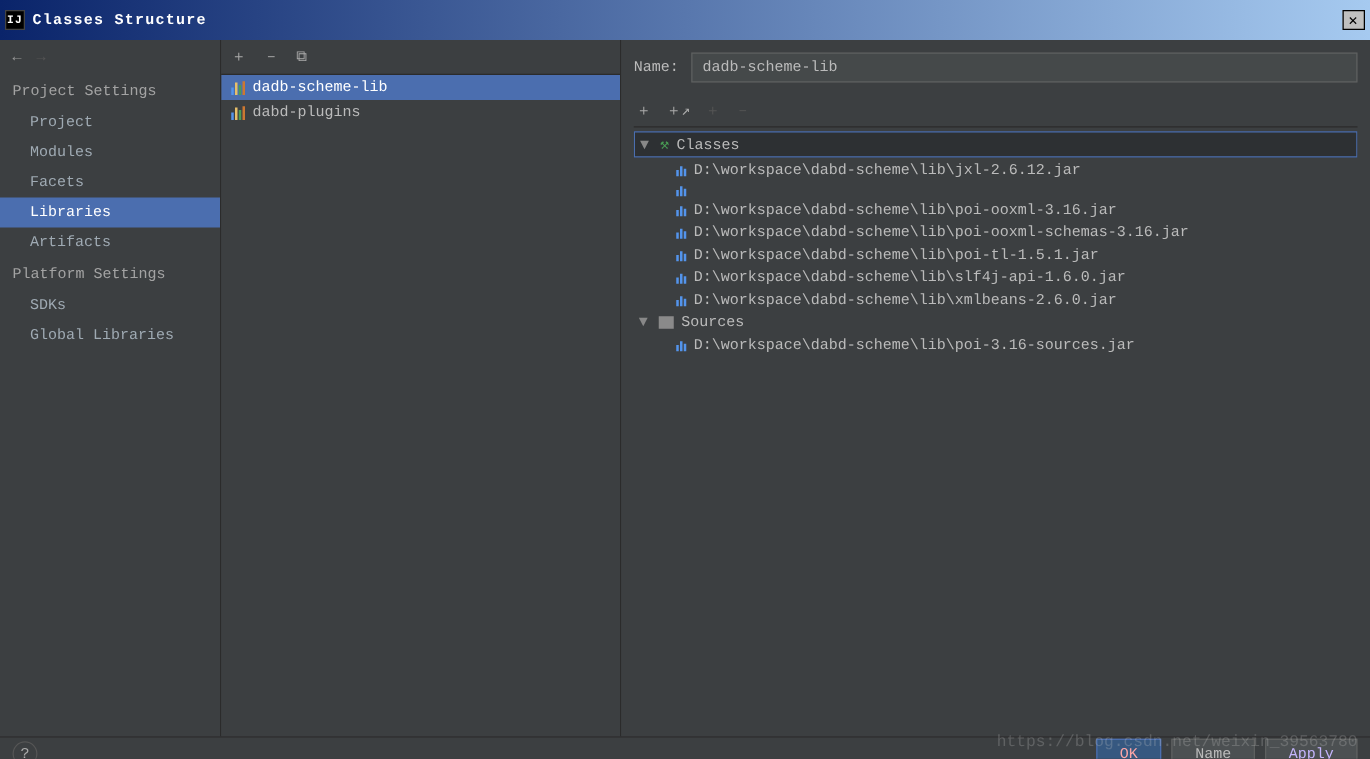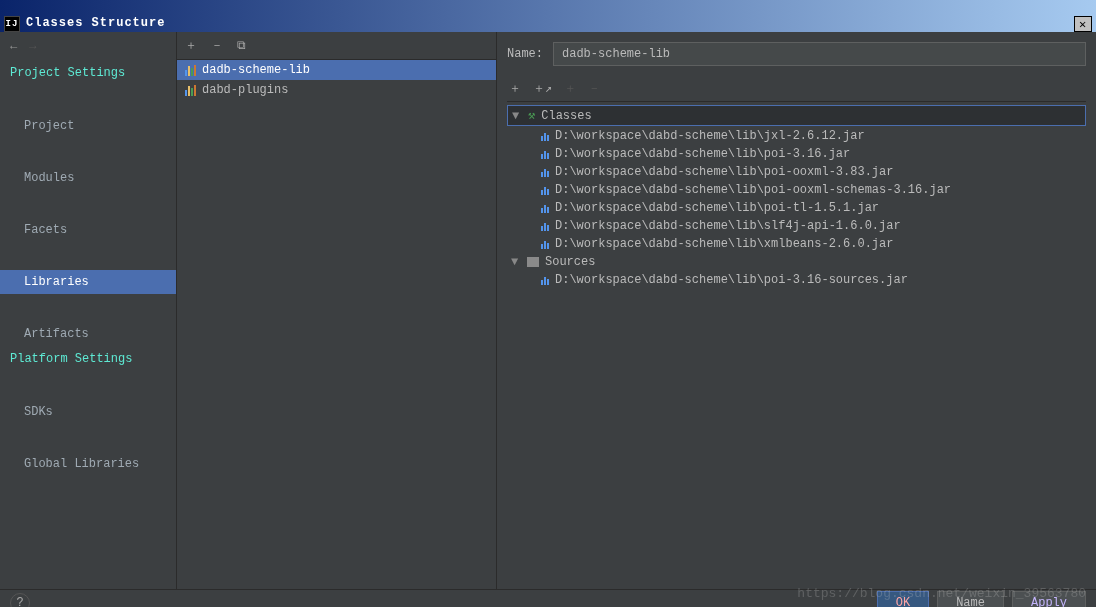--- a/index.html
+++ b/index.html
@@ -1,26 +1,26 @@
 <!DOCTYPE html>
 <html><head>
 <meta charset="utf-8">
 <style>
 * { margin: 0; padding: 0; box-sizing: border-box; font-family: "Consolas", "Courier New", monospace; font-size: 12px; }
 body { background: #3c3f41; color: #bbbbbb; width: 1096px; height: 607px; overflow: hidden; position: relative; }
-.titlebar { height: 24px; background: linear-gradient(to right, #0a246a 0%, #a6caf0 100%); color: #fff; display: flex; align-items: flex-start; padding: 16px 4px; font-weight: bold; letter-spacing: 1px; }
+.titlebar { height: 24px; background: linear-gradient(to right, #0a246a 0%, #a6caf0 100%); color: #fff; display: flex; align-items: center; padding: 16px 4px; font-weight: bold; letter-spacing: 1px; }
 .titlebar .logo { width: 16px; height: 16px; background: #000; border: 1px solid #444; margin-right: 6px; display: flex; align-items: center; justify-content: center; color: #fff; font-size: 9px; }
 .titlebar .spacer { flex: 1; }
 .titlebar .close { width: 18px; height: 16px; background: #c0c0c0; border: 1px solid #000; display: flex; align-items: center; justify-content: center; color: #000; font-weight: bold; cursor: pointer; }
 .main { display: flex; height: 557px; }
 .sidebar { width: 177px; background: #3c3f41; border-right: 1px solid #2b2b2b; display: flex; flex-direction: column; }
 .sidebar .navarrows { height: 28px; display: flex; align-items: center; padding: 0 10px; gap: 12px; color: #999; }
 .sidebar .navarrows span { cursor: pointer; }
-.sidebar .heading { padding: 6px 10px; color: #5eead4; font-weight: normal; }
-.sidebar .item { padding: 5px 10px 5px 24px; color: #9faab3; cursor: pointer; margin-top: 28px; }
+.sidebar .heading { padding: 6px 10px; color: #a3a3a3; font-weight: normal; }
+.sidebar .item { padding: 5px 10px 5px 24px; color: #9faab3; cursor: pointer; }
 .sidebar .item.selected { background: #4b6eaf; color: #fff; }
 .midcol { width: 320px; background: #3c3f41; border-right: 1px solid #2b2b2b; display: flex; flex-direction: column; }
 .midcol .toolbar { height: 28px; display: flex; align-items: center; padding: 0 8px; gap: 14px; color: #aaa; border-bottom: 1px solid #2b2b2b; }
 .midcol .toolbar span { cursor: pointer; }
 .midcol .list { flex: 1; overflow: auto; }
 .lib-row { display: flex; align-items: center; padding: 3px 8px; gap: 6px; cursor: pointer; }
 .lib-row.selected { background: #4b6eaf; color: #fff; }
 .lib-icon { display: inline-flex; gap: 1px; align-items: flex-end; height: 12px; }
 .lib-icon i { display: inline-block; width: 2px; }
 .lib-icon i:nth-child(1){ height: 6px; background:#5394ec; }
@@ -134,29 +134,28 @@
             <i></i>
           </span>
           <span>D:\workspace\dabd-scheme\lib\jxl-2.6.12.jar</span>
         </div>
         <div class="tree-row child">
           <span class="jar-icon">
             <i></i>
             <i></i>
             <i></i>
           </span>
-          <span>D:\workspace\dabd-scheme\lib\poi-3.16.jar</span>
-        </div>
-        <div class="tree-row child">
-          <span class="jar-icon">
-            <i></i>
-            <i></i>
-            <i></i>
-          </span>
-          <span>D:\workspace\dabd-scheme\lib\poi-ooxml-3.83.jar</span>
+        </div>
+        <div class="tree-row child">
+          <span class="jar-icon">
+            <i></i>
+            <i></i>
+            <i></i>
+          </span>
+          <span>D:\workspace\dabd-scheme\lib\poi-ooxml-3.16.jar</span>
         </div>
         <div class="tree-row child">
           <span class="jar-icon">
             <i></i>
             <i></i>
             <i></i>
           </span>
           <span>D:\workspace\dabd-scheme\lib\poi-ooxml-schemas-3.16.jar</span>
         </div>
         <div class="tree-row child">

